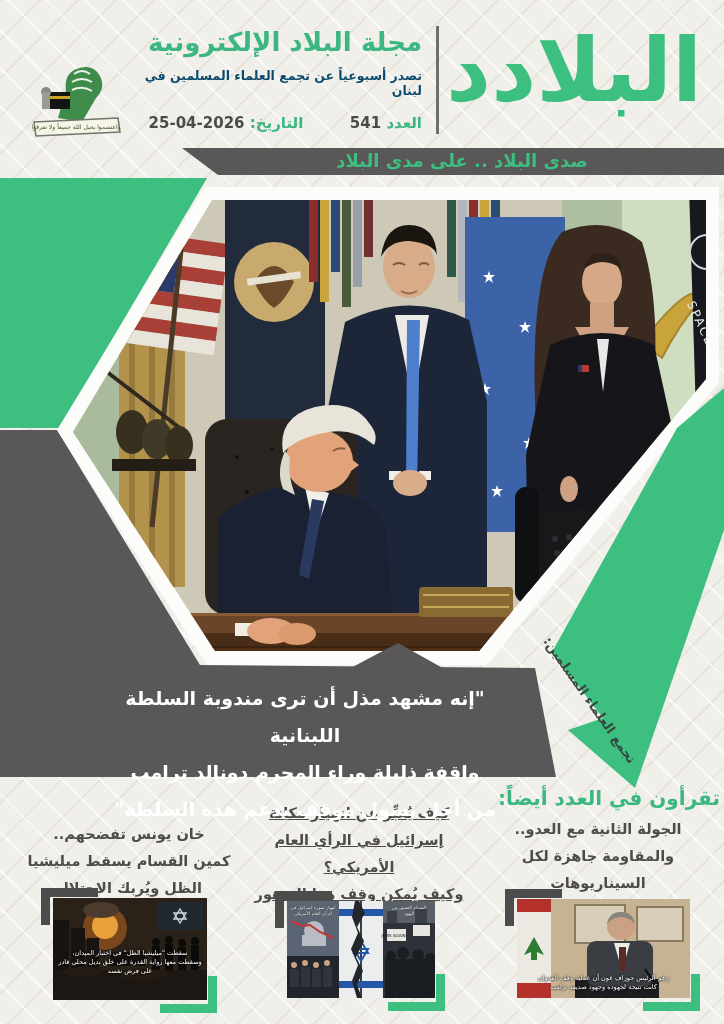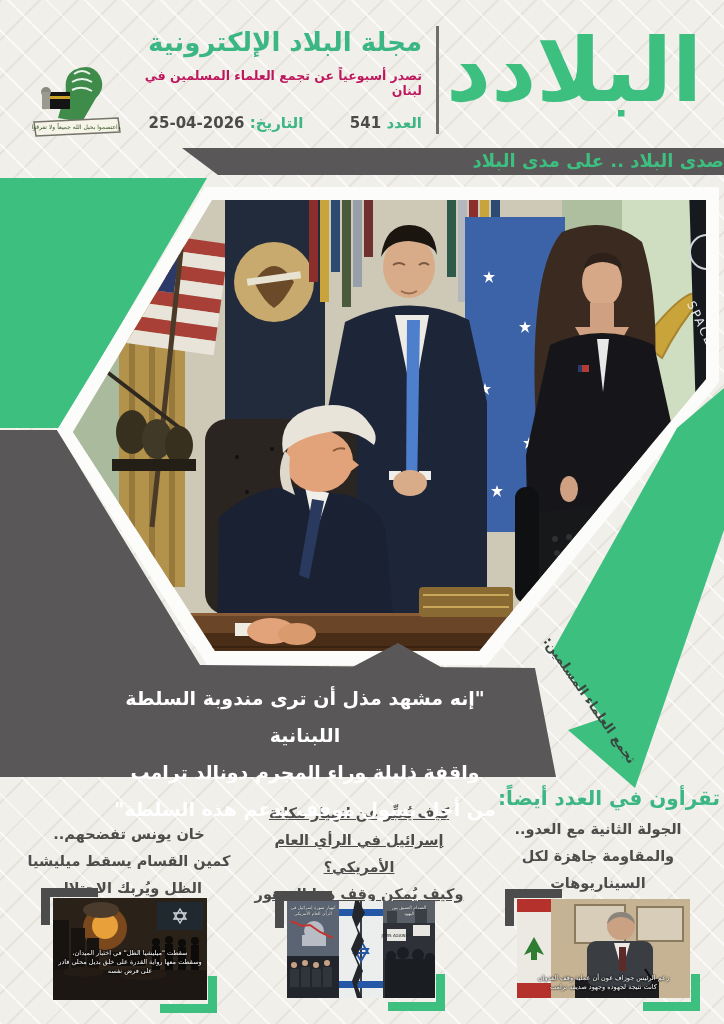--- a/index.html
+++ b/index.html
@@ -8,34 +8,34 @@
   .page::before{content:"";position:absolute;inset:0;z-index:0;
     background:
       repeating-linear-gradient(45deg, rgba(255,255,255,.65) 0 2px, rgba(0,0,0,0) 2px 27px),
       repeating-linear-gradient(135deg, rgba(219,216,208,.5) 0 2px, rgba(0,0,0,0) 2px 27px);}
   .abs{position:absolute;}
 
   
   .emblem{left:20px;top:26px;width:112px;height:120px;z-index:2;}
   .masthead{right:302px;top:26px;width:300px;z-index:2;}
   .mag-title{color:#3cb783;font-size:26px;font-weight:bold;line-height:32px;}
-  .mag-sub{color:#be185d;font-size:12.5px;font-weight:bold;margin-top:10px;}
+  .mag-sub{color:#0c4a6e;font-size:12.5px;font-weight:bold;margin-top:10px;}
   .issue-line{margin-top:16px;font-size:15px;font-weight:bold;color:#4c4b49;}
   .issue-line .lbl{color:#3cb783;}
   .issue-gap{display:inline-block;width:36px;}
   .divider{left:436px;top:26px;width:3px;height:108px;background:#6f6f6d;z-index:2;}
   .logo{left:446px;top:-4px;width:272px;height:150px;z-index:2;text-align:left;direction:rtl;
         font-weight:bold;font-size:88px;line-height:150px;letter-spacing:-2px;color:#3dbf80;white-space:nowrap;}
   .logo .dal{background:linear-gradient(180deg,#56575a 0 44%,#3dbf80 44% 100%);
         -webkit-background-clip:text;background-clip:text;color:transparent;}
 
   
   .banner{left:182px;top:148px;width:542px;height:27px;background:#595757;z-index:2;
         clip-path:polygon(0 0,542px 0,542px 27px,36px 27px);
-        color:#3dbf80;font-size:18px;font-weight:bold;line-height:26px;text-align:right;
+        color:#3dbf80;font-size:18px;font-weight:bold;line-height:26px;text-align:center;
         box-sizing:border-box;padding-left:18px;direction:rtl;}
 
   
   .green-poly{left:0;top:178px;width:212px;height:252px;background:#3dbf80;z-index:1;
         clip-path:polygon(0 0,207px 0,60px 250px,0 250px);}
   .gray-poly{left:0;top:430px;width:600px;height:350px;background:#595757;z-index:1;
         clip-path:polygon(0 0,57px 0,200px 235px,535px 238px,556px 347px,0 347px);}
   .apex{left:345px;top:643px;width:103px;height:28px;background:#595757;z-index:3;
         clip-path:polygon(0 28px,53px 0,103px 28px);}
   .band{left:540px;top:385px;width:184px;height:410px;background:#3dbf80;z-index:3;

